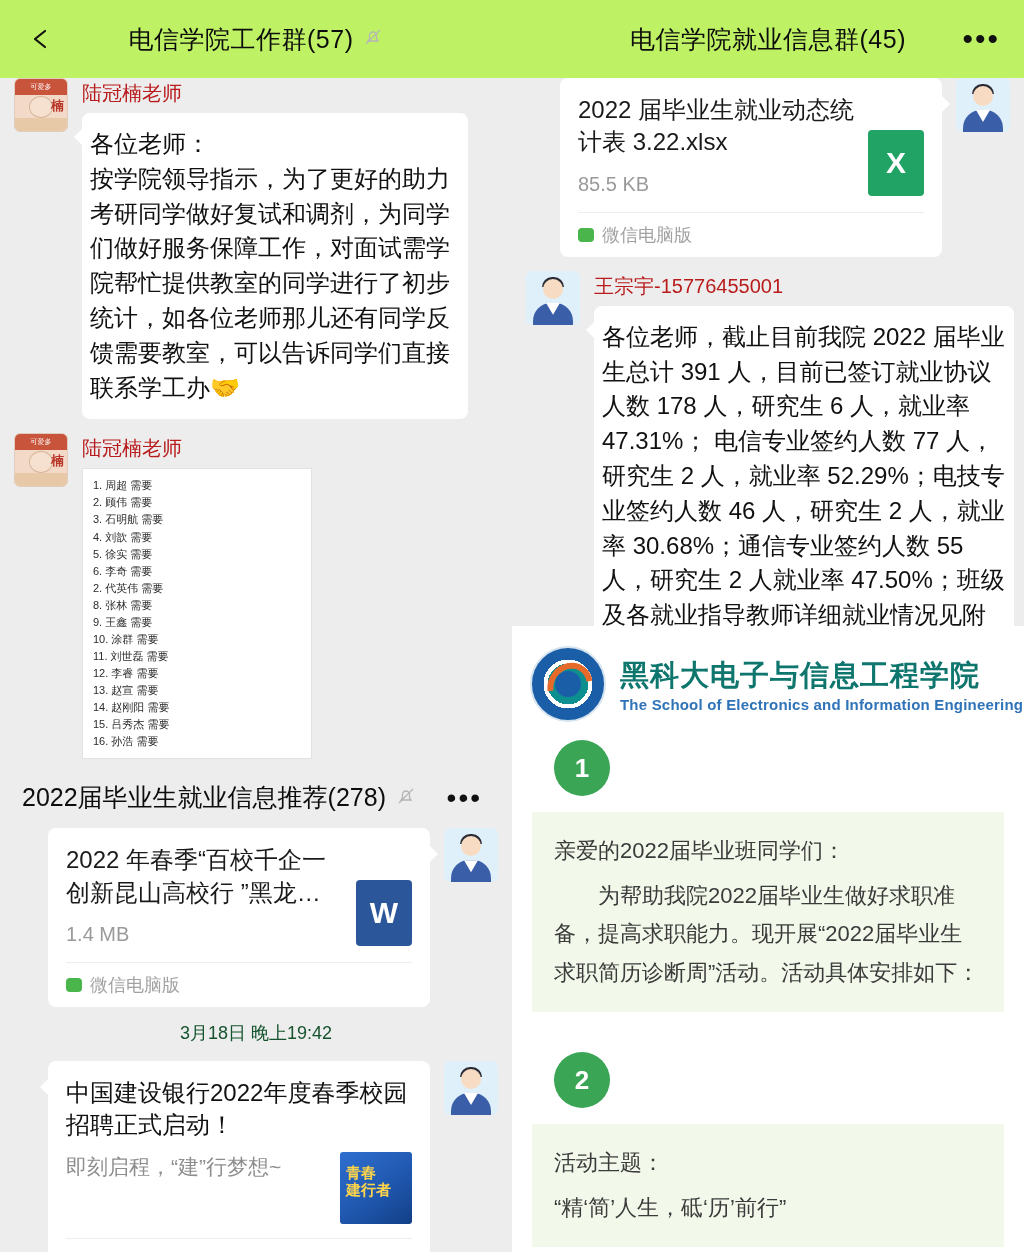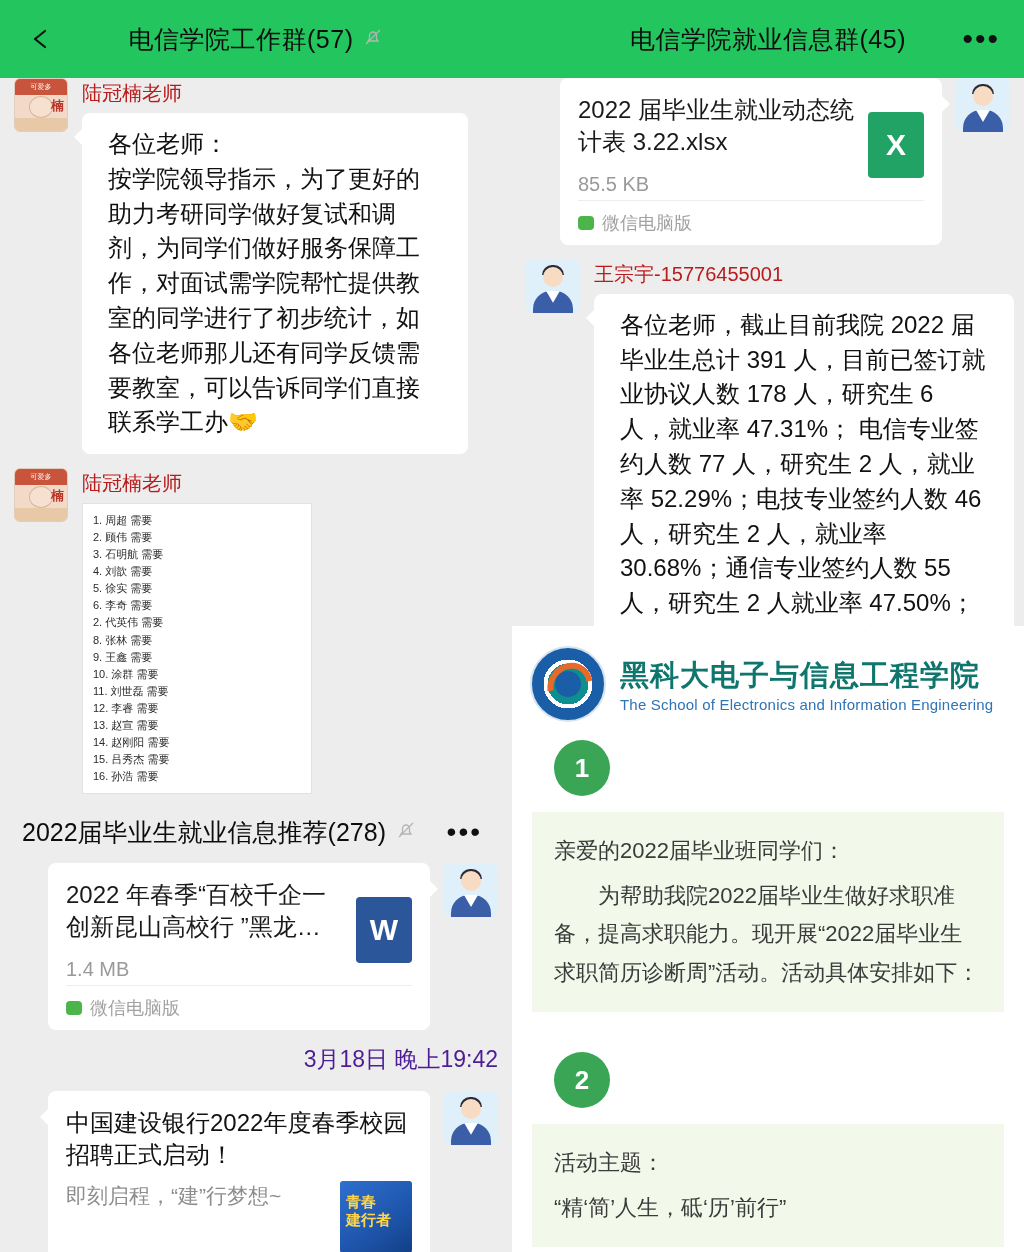--- a/index.html
+++ b/index.html
@@ -26,21 +26,21 @@
   .panel-right {
     position: absolute; left: 512px; top: 0;
     width: 512px; height: 1252px;
     background: #ededed;
     overflow: hidden;
   }
 
   .navbar {
     position: relative;
     height: 78px;
-    background: #22c55e;
+    background: #bef264;
     display: flex;
     align-items: center;
     justify-content: center;
   }
   .nav-title {
     font-size: 25px;
     color: #0d0d0d;
     font-weight: 400;
     letter-spacing: 0.5px;
   }
@@ -138,21 +138,21 @@
   .sender-name {
     font-size: 20px;
     color: #b91c1c;
     margin: 2px 0 6px 14px;
   }
 
   .bubble {
     position: relative;
     background: #ffffff;
     border-radius: 8px;
-    padding: 14px 26px;
+    padding: 14px 8px;
     font-size: 24px;
     line-height: 1.45;
     color: #111;
     margin-left: 14px;
     word-break: break-word;
   }
   .bubble::before {
     content: "";
     position: absolute;
     top: 16px; left: -8px;
@@ -192,41 +192,41 @@
     top: 18px; left: -8px;
     border-width: 8px 8px 8px 0;
     border-style: solid;
     border-color: transparent #ffffff transparent transparent;
   }
   .file-card.right::before {
     left: auto; right: -8px;
     border-width: 8px 0 8px 8px;
     border-color: transparent transparent transparent #ffffff;
   }
-  .file-top { display: flex; align-items: center; }
+  .file-top { display: flex; align-items: flex-end; }
   .file-meta { flex: 1; padding-right: 12px; }
   .file-name {
     font-size: 24px; color: #1a1a1a; line-height: 1.35;
   }
   .file-size {
     margin-top: 14px;
     font-size: 20px; color: #9a9a9a;
   }
   .file-icon {
     width: 56px; height: 66px;
     border-radius: 4px;
     color: #fff;
     font-size: 30px; font-weight: bold;
     display: flex; align-items: center; justify-content: center;
     flex: 0 0 56px;
   }
   .file-icon.excel { background: #21a366; }
   .file-icon.word  { background: #2b579a; }
   .file-foot {
-    margin-top: 4px;
+    margin-top: 16px;
     border-top: 1px solid #eeeeee;
     padding-top: 10px;
     display: flex; align-items: center;
     font-size: 18px; color: #a2a2a2;
   }
   .foot-icon {
     width: 16px; height: 14px;
     border-radius: 4px;
     background: #4ab54a;
     margin-right: 8px;
@@ -242,23 +242,23 @@
   .section-title {
     font-size: 25px; color: #0d0d0d;
   }
   .section-dots {
     margin-left: auto;
     font-size: 28px; color: #111; line-height: 14px; letter-spacing: 2px;
     padding-right: 10px;
   }
 
   .timestamp {
-    text-align: right;
-    font-size: 23px;
-    color: #4c1d95;
+    text-align: center;
+    font-size: 18px;
+    color: #14532d;
     margin: 6px 0 16px 0;
   }
 
   
   .link-card {
     background: #fff;
     border-radius: 8px;
     width: 382px;
     margin-left: 14px;
     padding: 16px 18px 10px 18px;
@@ -346,21 +346,21 @@
   .art-title-cn {
     font-size: 29px;
     color: #0f766e;
     font-weight: bold;
     letter-spacing: 1px;
     white-space: nowrap;
   }
   .art-title-en {
     font-size: 15px;
     color: #2f73b8;
-    font-weight: normal;
+    font-weight: bold;
     letter-spacing: 0.2px;
     white-space: nowrap;
   }
   .art-section {
     margin: 10px 20px 0 20px;
   }
   .badge-num {
     width: 56px; height: 56px; border-radius: 50%;
     background: #3aa655;
     color: #fff; font-size: 26px; font-weight: bold;

